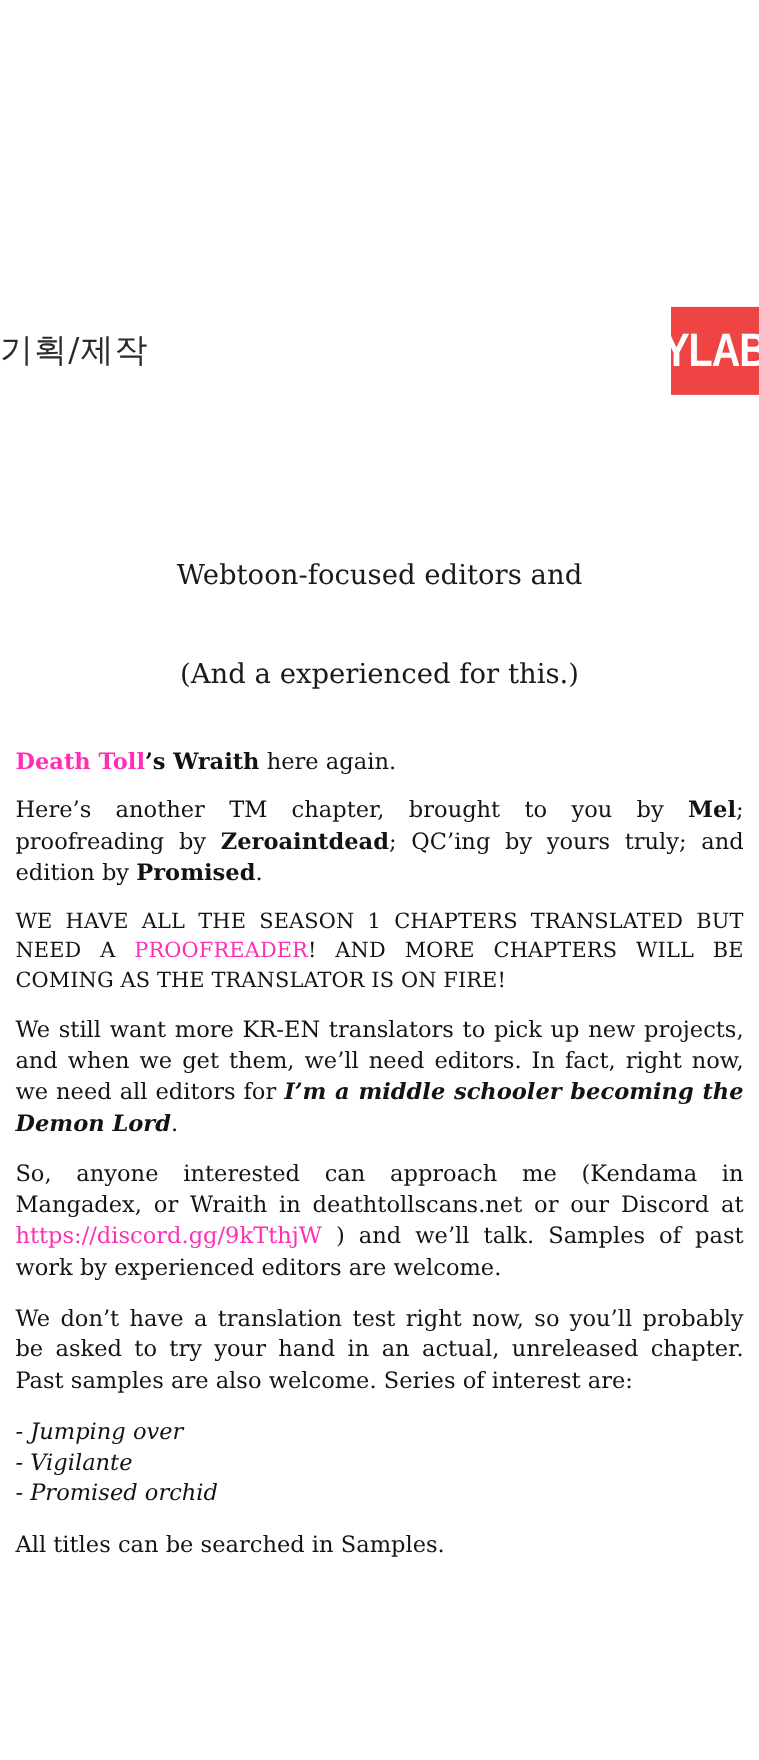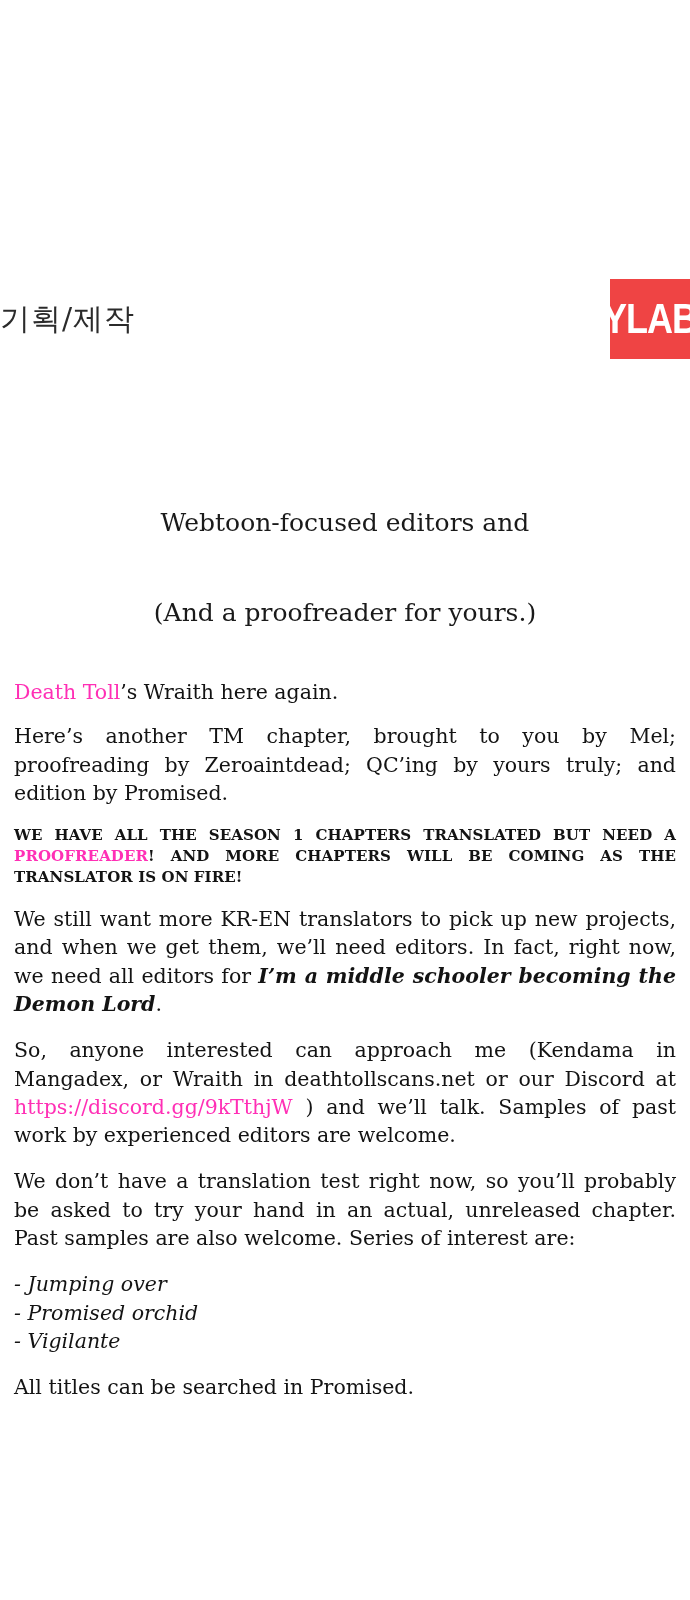--- a/index.html
+++ b/index.html
@@ -98,24 +98,24 @@
   .body-copy p.tight {
     margin-bottom: 16px;
   }
   .pink {
     color: #ff2fb5;
   }
   .pink-link {
     color: #ff2fb5;
     text-decoration: none;
   }
-  b, .b { font-weight: normal; }
+  b, .b { font-weight: bold; }
   .caps {
-    font-weight: bold;
-    font-size: 15px;
+    font-weight: normal;
+    font-size: 19px;
     letter-spacing: 0.1px;
   }
   .ital-bold {
     font-style: italic;
     font-weight: bold;
   }
   .series-list {
     margin: 0 0 18px 0;
   }
   .series-list div {
@@ -135,39 +135,39 @@
     <div class="credit-korean">기획/제작</div>
     <div class="ylab-logo">
       <span>YLAB</span>
     </div>
   </div>
 
   <div class="headline">
     <span>Webtoon-focused editors and</span>
   </div>
 
-  <div class="subhead">(And a proofreader for yours.)</div>
+  <div class="subhead">(And a experienced for this.)</div>
 
   <div class="body-copy">
 
     <p class="tight"><b class="pink">Death Toll</b><b>’s Wraith</b><span> here again.</span></p>
 
     <p><span>Here’s another TM chapter, brought to you by </span><b>Mel</b><span>; proofreading by </span><b>Zeroaintdead</b><span>; QC’ing by yours truly; and edition by </span><b>Promised</b><span>.</span></p>
 
     <p class="caps"><span>WE HAVE ALL THE SEASON 1 CHAPTERS TRANSLATED BUT NEED A </span><span class="pink">PROOFREADER</span><span>! AND MORE CHAPTERS WILL BE COMING AS THE TRANSLATOR IS ON FIRE!</span></p>
 
     <p><span>We still want more KR-EN translators to pick up new projects, and when we get them, we’ll need editors. In fact, right now, we need all editors for </span><span class="ital-bold">I’m a middle schooler becoming the Demon Lord</span><span>.</span></p>
 
     <p><span>So, anyone interested can approach me (Kendama in Mangadex, or Wraith in deathtollscans.net or our Discord at </span><a class="pink-link" href="#">https://discord.gg/9kTthjW</a><span> ) and we’ll talk. Samples of past work by experienced editors are welcome.</span></p>
 
     <p>We don’t have a translation test right now, so you’ll probably be asked to try your hand in an actual, unreleased chapter. Past samples are also welcome. Series of interest are:</p>
 
     <div class="series-list">
       <div>- Jumping over</div>
+      <div>- Vigilante</div>
       <div>- Promised orchid</div>
-      <div>- Vigilante</div>
     </div>
 
-    <p class="closing">All titles can be searched in Promised.</p>
+    <p class="closing">All titles can be searched in Samples.</p>
 
   </div>
 
 </div>
 
 </body></html>

